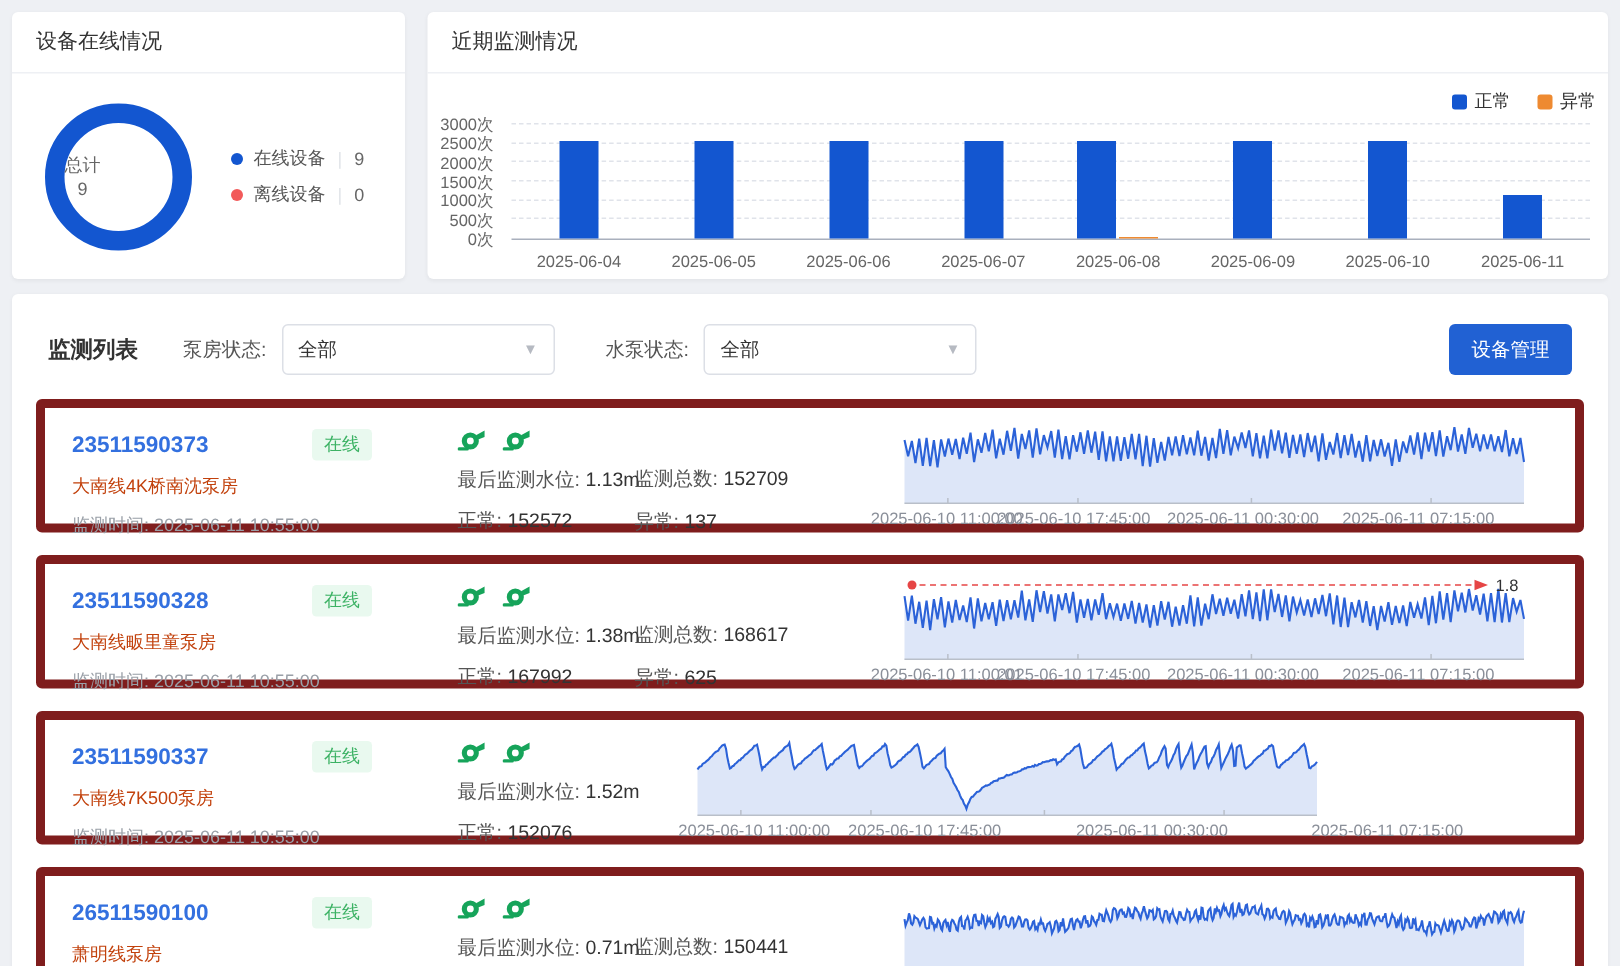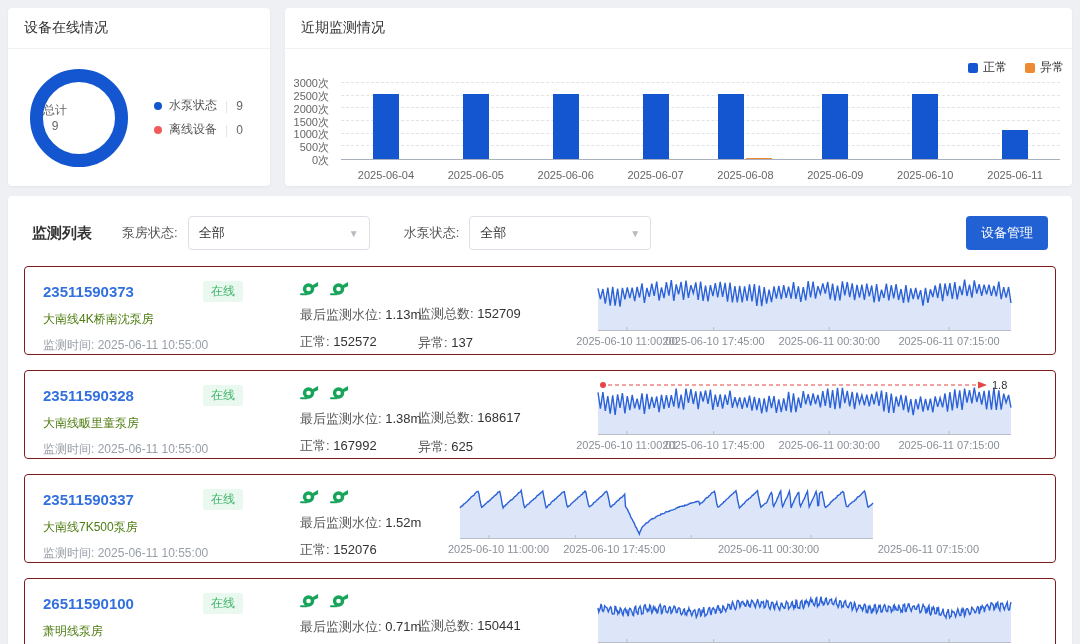--- a/index.html
+++ b/index.html
@@ -58,30 +58,30 @@
   }
   .select-box .caret{margin-left:auto;color:#b6bac2;font-size:10px;}
   .header-spacer{flex:1;}
   .manage-btn{
     background:#2161d3;color:#fff;border:none;border-radius:4px;
     font-size:13px;padding:8px 15px;cursor:pointer;font-family:inherit;
   }
 
   .rows{padding:0 16px 16px;}
   .row{
-    height:89px;box-sizing:border-box;border:1px solid #7f1d1d;border-radius:4px;
+    height:89px;box-sizing:border-box;border:6px solid #7f1d1d;border-radius:4px;
     margin-bottom:15px;padding:8px 18px;display:flex;background:#fff;
   }
   .ri-left{width:200px;flex:none;padding-top:6px;}
   .ri-line1{display:flex;align-items:center;justify-content:space-between;}
   .dev-id{font-size:15px;font-weight:bold;color:#3370df;text-decoration:none;cursor:pointer;}
   .badge{
     background:#e9f9ef;color:#3cb264;font-size:12px;border-radius:3px;padding:2px 8px;
   }
-  .dev-name{font-size:12px;color:#4d7c0f;margin-top:9px;white-space:nowrap;}
+  .dev-name{font-size:12px;color:#c2410c;margin-top:9px;white-space:nowrap;}
   .dev-time{font-size:12px;color:#9aa0a8;margin-top:9px;white-space:nowrap;}
   .ri-mid{width:118px;flex:none;margin-left:57px;padding-top:4px;}
   .pump-icons{display:flex;gap:11px;height:18px;align-items:center;}
   .kv{font-size:13px;color:#555;margin-top:9px;white-space:nowrap;}
   .kv .v{color:#333;}
   .ri-stats{width:138px;flex:none;margin-left:0;padding-top:30px;}
   .ri-stats .kv{margin-top:0;}
   .ri-stats .kv + .kv{margin-top:11px;}
   .ri-chart{flex:1;margin-left:42px;margin-right:26px;min-width:0;}
   .spark-wrap{height:56px;position:relative;text-align:center;}
@@ -103,21 +103,21 @@
       <div class="device-body">
         <div class="donut">
           <div class="donut-center">
             <div>总计</div>
             <div>9</div>
           </div>
         </div>
         <div class="donut-legend" id="device-legend">
           <div class="legend-row">
             <span class="legend-dot" style="background: rgb(19, 86, 208);"></span>
-            <span>水泵状态</span>
+            <span>在线设备</span>
             <span class="legend-sep">|</span>
             <span class="legend-val">9</span>
           </div>
           <div class="legend-row">
             <span class="legend-dot" style="background: rgb(242, 90, 90);"></span>
             <span>离线设备</span>
             <span class="legend-sep">|</span>
             <span class="legend-val">0</span>
           </div>
         </div>

